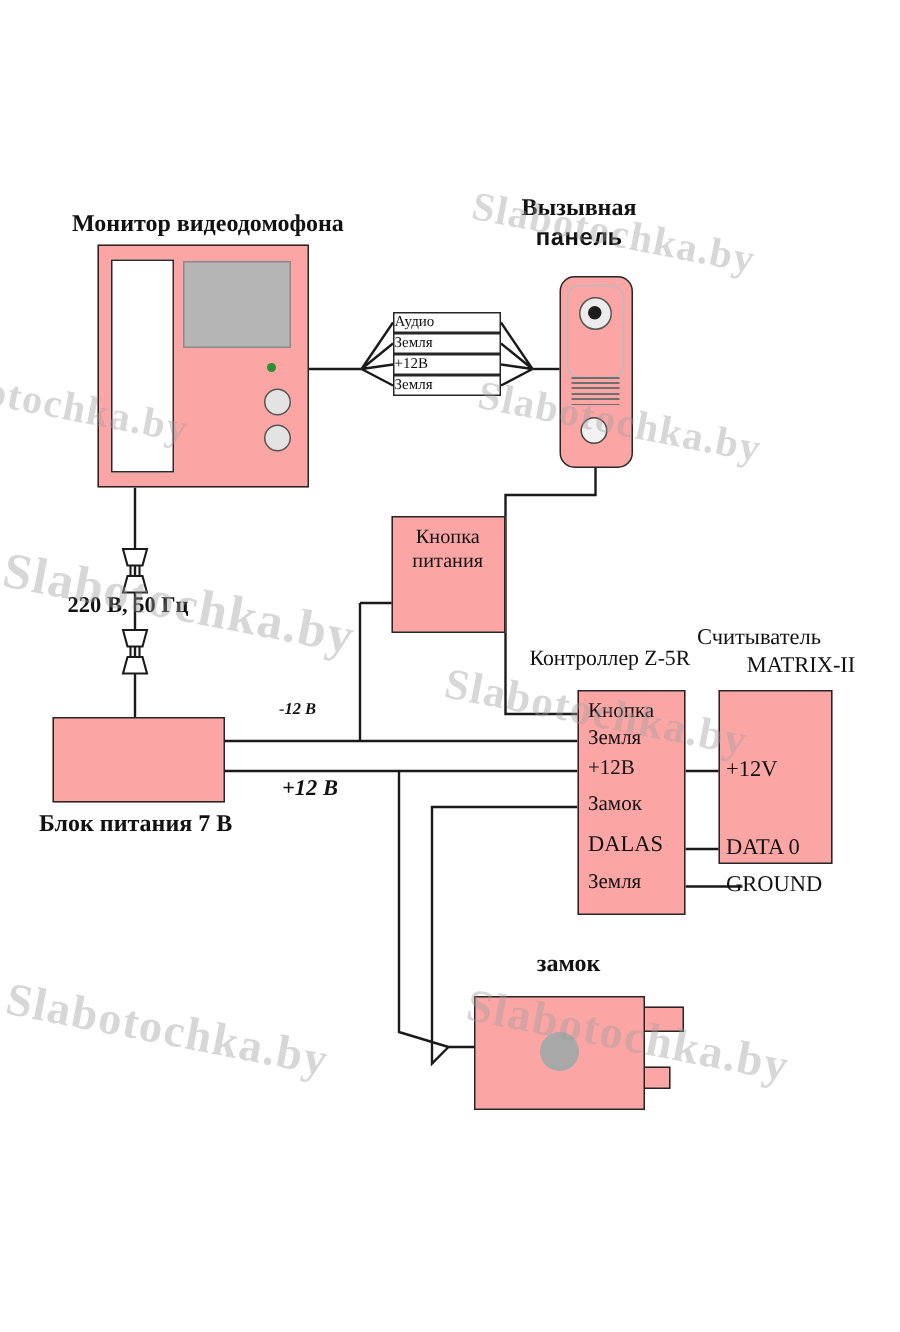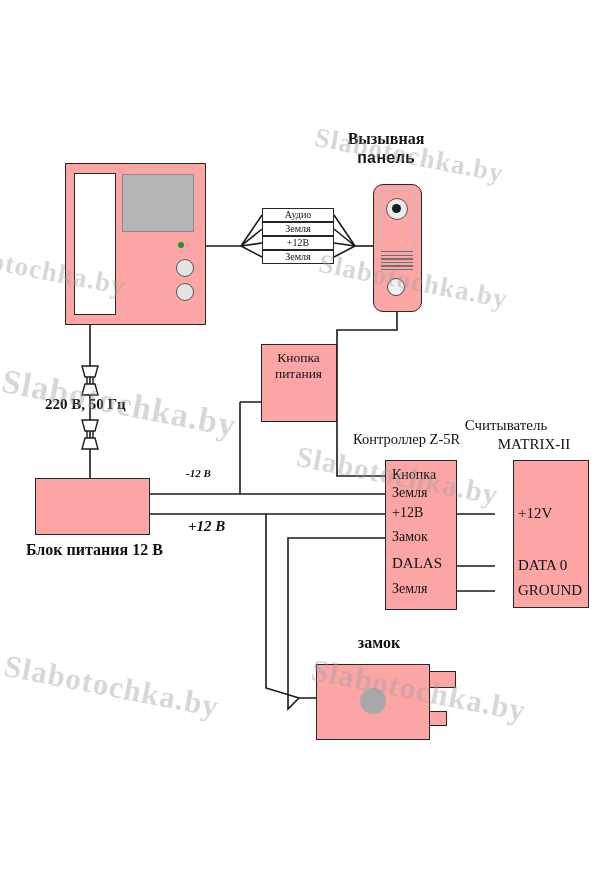--- a/index.html
+++ b/index.html
@@ -10,21 +10,21 @@
   .box{border:1.6px solid #262626;background:#fca5a5;}
   .lbl{position:absolute;z-index:2;white-space:nowrap;}
   .b{font-weight:bold;}
   .i{font-style:italic;}
   .ctr{text-align:center;}
   .wm{position:absolute;z-index:3;pointer-events:none;white-space:nowrap;
       font-weight:bold;color:#9e9e9e;opacity:.40;transform:rotate(11deg);
       transform-origin:left top;letter-spacing:1px;}
   .pin{position:absolute;font-size:14px;line-height:16px;}
   .bundle-box{position:absolute;box-sizing:border-box;width:72px;height:14px;border:1px solid #262626;
-      background:#fff;font-size:10px;line-height:12px;text-align:center;}
+      background:#fff;font-size:10px;line-height:12px;text-align:left;}
   .circle{border-radius:50%;}
 </style>
 </head>
 <body>
 
 <div class="page">
 
   <svg class="wires" width="600" height="888" viewBox="0 0 600 888">
     <g stroke="#1a1a1a" stroke-width="1.6" fill="none">
       <path d="M206 246 H241"></path>
@@ -47,20 +47,21 @@
     <g stroke="#1a1a1a" stroke-width="1.4" fill="#ffffff">
       <path d="M82 366 H98 L95 377 H85 Z M85 384 H95 L98 395 H82 Z"></path>
       <path d="M87 377 V384 M93 377 V384" fill="none"></path>
     </g>
     <g stroke="#1a1a1a" stroke-width="1.4" fill="#ffffff">
       <path d="M82 420 H98 L95 431 H85 Z M85 438 H95 L98 449 H82 Z"></path>
       <path d="M87 431 V438 M93 431 V438" fill="none"></path>
     </g>
   </svg>
 
+  <div class="lbl b" style="left:48px;top:141px;font-size:16px;">Монитор видеодомофона</div>
   <div class="comp box" style="left:65px;top:163px;width:141px;height:162px;">
     <div class="comp" style="left:8px;top:9px;width:42px;height:142px;border:1.4px solid #2a2a2a;background:#fff;"></div>
     <div class="comp" style="left:56px;top:10px;width:72px;height:58px;background:#b5b5b5;border:1px solid #8a8a8a;"></div>
     <div class="comp circle" style="left:112px;top:78px;width:6px;height:6px;background:#2f8f2f;"></div>
     <div class="comp circle" style="left:110px;top:95px;width:18px;height:18px;border:1.4px solid #555;background:#e3e3e3;"></div>
     <div class="comp circle" style="left:110px;top:119px;width:18px;height:18px;border:1.4px solid #555;background:#e3e3e3;"></div>
   </div>
 
   <div class="bundle-box comp" style="left:262px;top:208px;">Аудио</div>
   <div class="bundle-box comp" style="left:262px;top:222px;">Земля</div>
@@ -74,42 +75,42 @@
     <div class="comp circle" style="left:12px;top:13px;width:22px;height:22px;border:1.5px solid #555;background:#ececec;">
       <div class="comp circle" style="left:5px;top:5px;width:9px;height:9px;background:#1c1c1c;"></div>
     </div>
     <div class="comp" style="left:7px;top:66px;width:32px;height:19px;background:repeating-linear-gradient(to bottom,#6f6f6f 0 1.4px,transparent 1.4px 3.6px);"></div>
     <div class="comp circle" style="left:13px;top:93px;width:18px;height:18px;border:1.5px solid #444;background:#f2f2f2;"></div>
   </div>
 
   <div class="lbl b" style="left:45px;top:396px;font-size:15px;">220 В, 50 Гц</div>
 
   <div class="comp box" style="left:35px;top:478px;width:115px;height:57px;"></div>
-  <div class="lbl b" style="left:26px;top:541px;font-size:16px;">Блок питания 12 В</div>
+  <div class="lbl b" style="left:26px;top:541px;font-size:16px;">Блок питания 7 В</div>
   <div class="lbl b i" style="left:186px;top:467px;font-size:11px;">-12 В</div>
   <div class="lbl b i" style="left:188px;top:518px;font-size:15px;">+12 В</div>
 
   <div class="comp box" style="left:261px;top:344px;width:76px;height:78px;">
     <div class="lbl ctr" style="left:0;top:5px;width:73px;font-size:13.5px;">Кнопка</div>
     <div class="lbl ctr" style="left:0;top:21px;width:73px;font-size:13.5px;">питания</div>
   </div>
 
   <div class="lbl" style="left:353px;top:431px;font-size:14.5px;">Контроллер Z-5R</div>
   <div class="comp box" style="left:385px;top:460px;width:72px;height:150px;">
     <div class="pin" style="left:6px;top:6px;">Кнопка</div>
     <div class="pin" style="left:6px;top:24px;">Земля</div>
     <div class="pin" style="left:6px;top:44px;">+12В</div>
     <div class="pin" style="left:6px;top:68px;">Замок</div>
     <div class="pin" style="left:6px;top:94px;font-size:15px;">DALAS</div>
     <div class="pin" style="left:6px;top:120px;">Земля</div>
   </div>
 
   <div class="lbl ctr" style="left:448px;top:417px;width:116px;font-size:15px;">Считыватель</div>
   <div class="lbl ctr" style="left:476px;top:436px;width:116px;font-size:15px;">MATRIX-II</div>
-  <div class="comp box" style="left:513px;top:460px;width:76px;height:148px;">
+  <div class="comp box" style="left:479px;top:460px;width:76px;height:116px;">
     <div class="pin" style="left:4px;top:44px;font-size:15px;">+12V</div>
     <div class="pin" style="left:4px;top:96px;font-size:15px;">DATA 0</div>
     <div class="pin" style="left:4px;top:121px;font-size:15px;">GROUND</div>
   </div>
 
   <div class="lbl b ctr" style="left:284px;top:634px;width:190px;font-size:16px;">замок</div>
   <div class="comp box" style="left:429px;top:671px;width:27px;height:17px;"></div>
   <div class="comp box" style="left:429px;top:711px;width:18px;height:15px;"></div>
   <div class="comp box" style="left:316px;top:664px;width:114px;height:76px;">
     <div class="comp circle" style="left:43px;top:23px;width:26px;height:26px;background:#a8a8a8;"></div>

